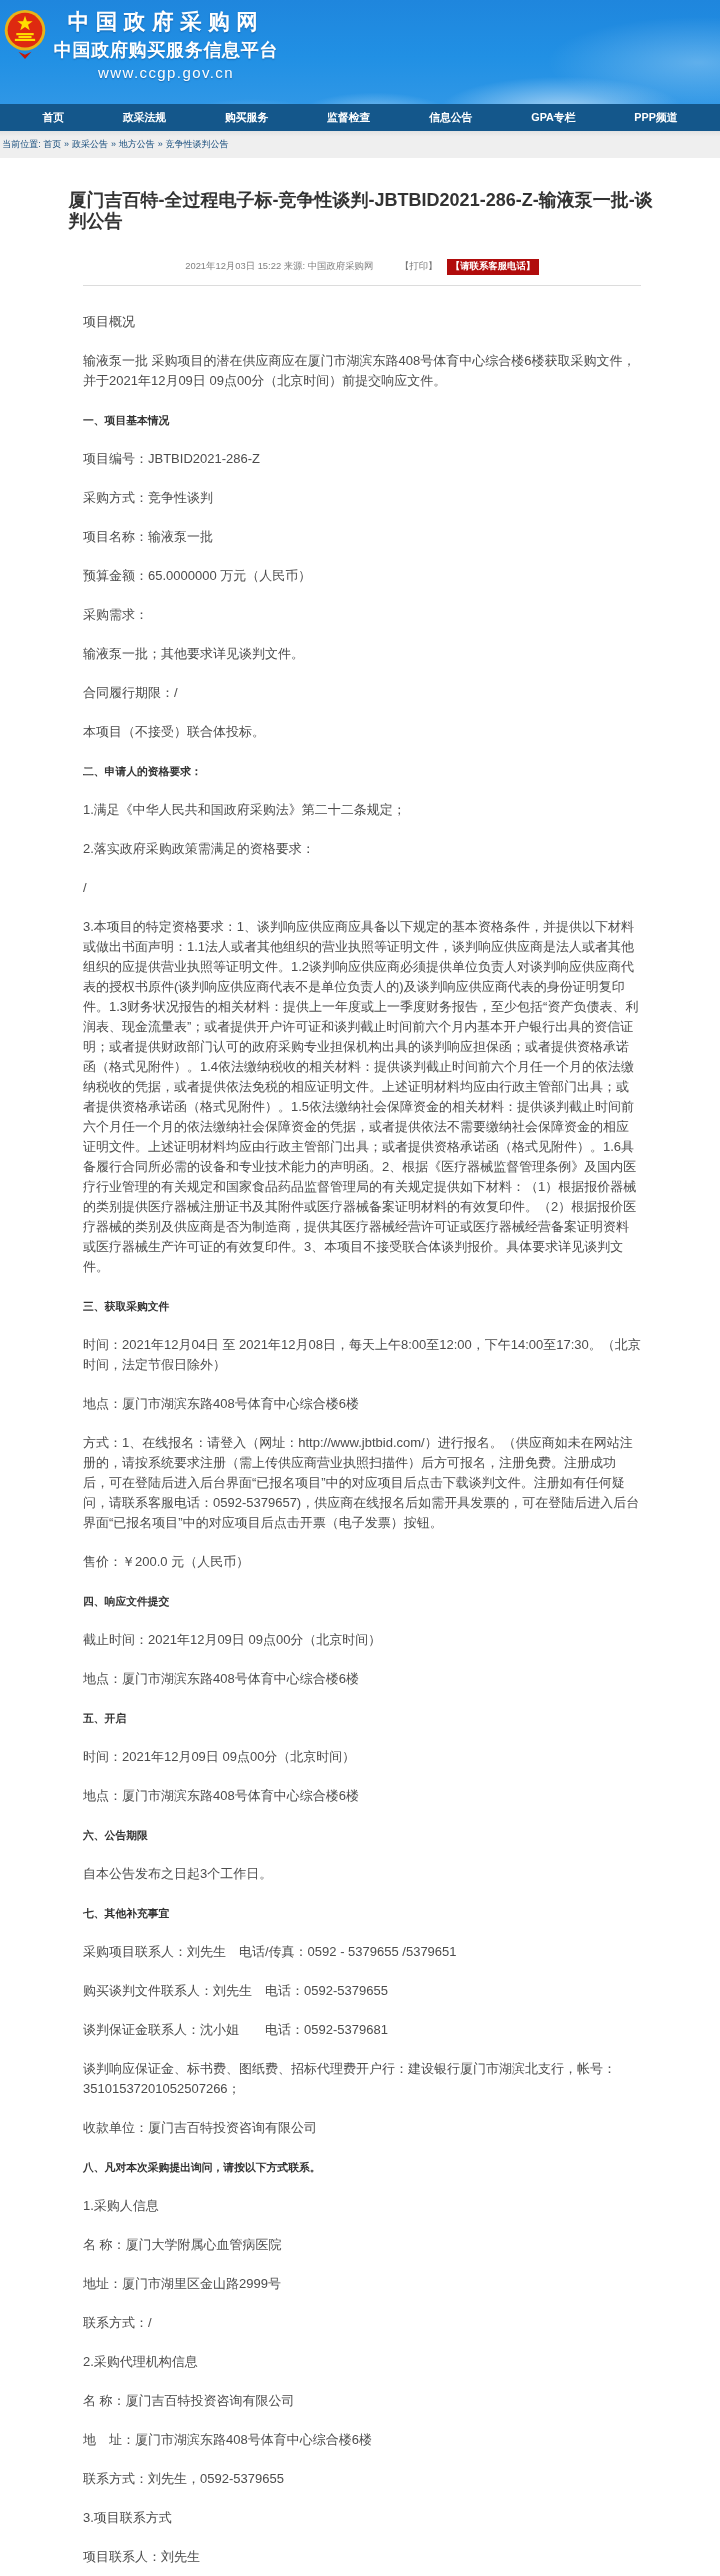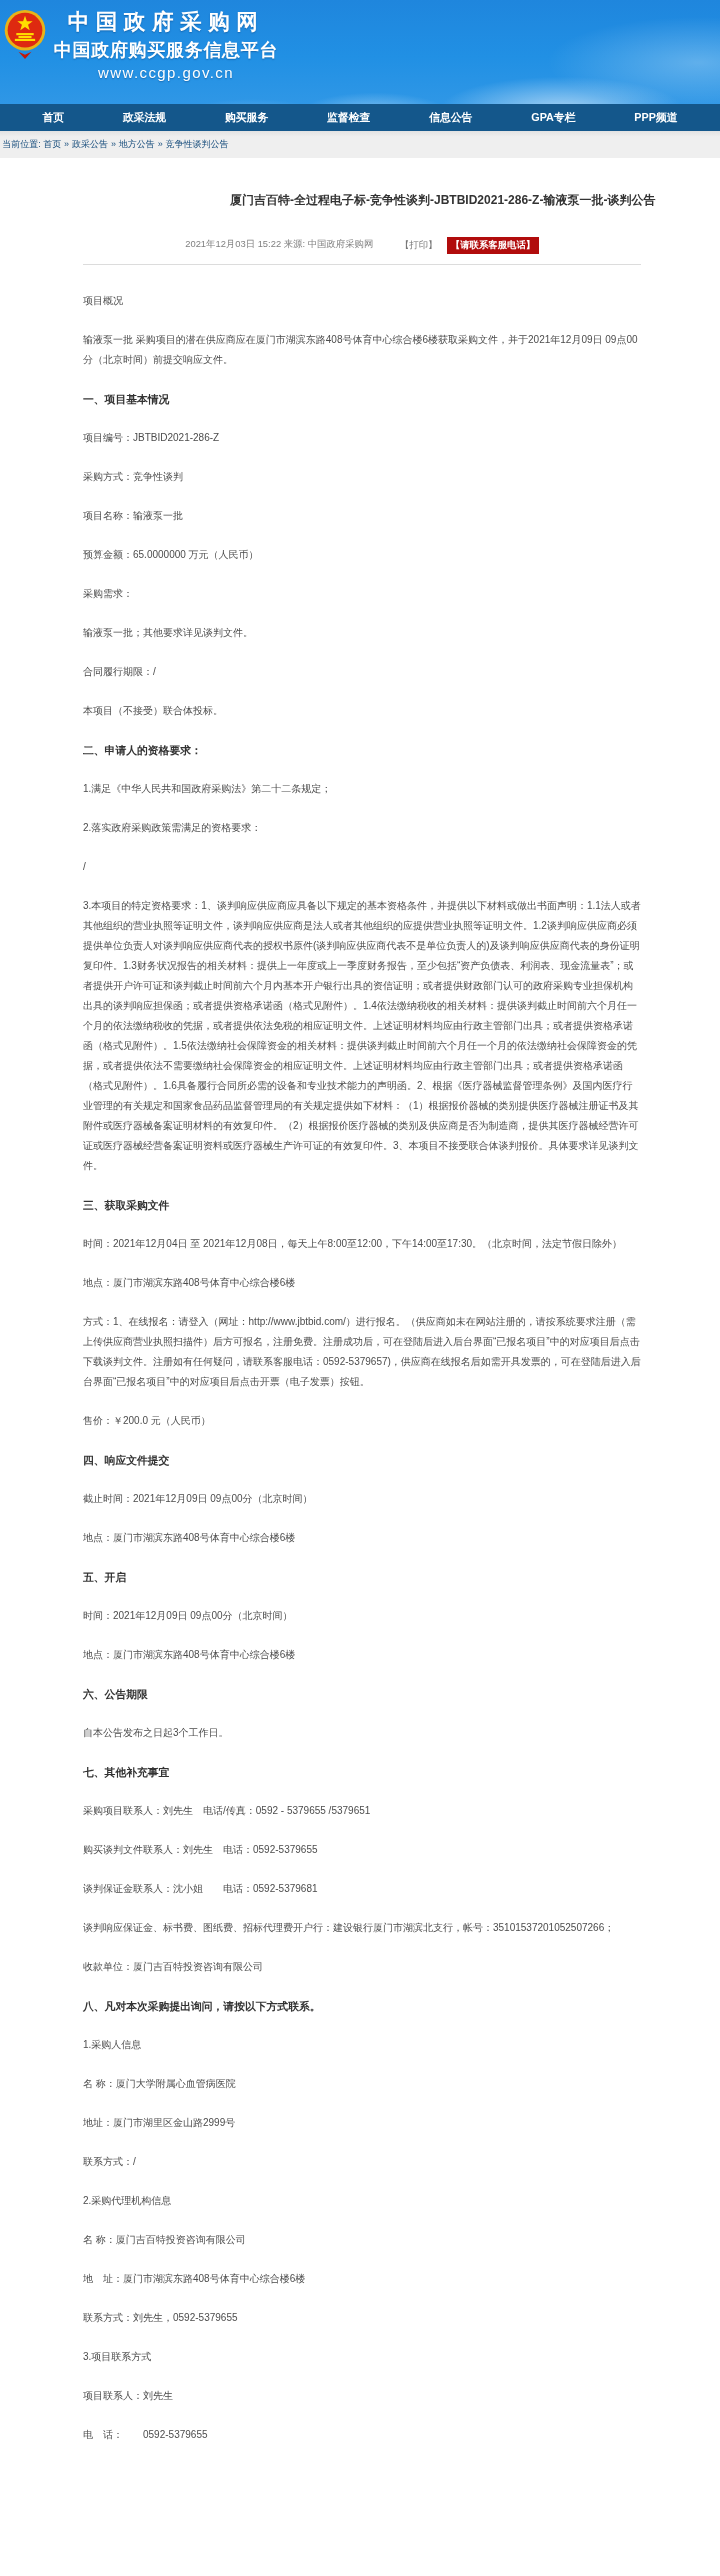--- a/index.html
+++ b/index.html
@@ -53,33 +53,33 @@
     background:linear-gradient(180deg,#e2e2e2 0,#efefef 5.8px,#efefef 100%);
     padding:7.2px 0 6.5px 2.2px;
     font-size:9px;color:#184e7d;
   }
   .breadcrumb-band a{color:#184e7d;text-decoration:none;cursor:pointer;}
   .crumb-sep{margin:0 2.9px;color:#184e7d;}
   
   .article{padding:32px 79px 79px 83px;background:#fff;}
   .article-title{
     margin:0 -14.4px 26px -14.4px;
-    text-align:right;font-size:12px;line-height:21.6px;font-weight:bold;color:#333;
+    text-align:left;font-size:18px;line-height:21.6px;font-weight:bold;color:#333;
   }
   .article-meta{
     text-align:center;font-size:9.4px;color:#808080;margin-bottom:10px;
   }
   .article-meta .m-print{color:#777;text-decoration:none;margin-left:24px;cursor:pointer;}
   .summary-badge{
     display:inline-block;margin-left:7.2px;padding:1.4px 3.6px 2.2px;
     background:#b10c0c;color:#ffffff;font-weight:bold;font-size:9.4px;
     text-decoration:none;cursor:pointer;
   }
   .meta-divider{border:none;border-top:0.7px solid #dcdcdc;margin:0 0 26px 0;}
-  .para{font-size:10px;line-height:20px;margin:10px 0 19px 0;color:#4c4c4c;}
+  .para{font-size:13px;line-height:20px;margin:10px 0 19px 0;color:#4c4c4c;}
   .sec-heading{font-size:10.8px;line-height:20px;margin:0 0 19px 0;font-weight:bold;color:#333;}
 </style>
 </head>
 <body>
 
 <header class="site-header">
   <div class="emblem">
     <svg width="42" height="55" viewBox="0 0 58 76">
       <circle cx="29" cy="32" r="28" fill="#e8b318"></circle>
       <circle cx="29" cy="32" r="24" fill="#de2910"></circle>

